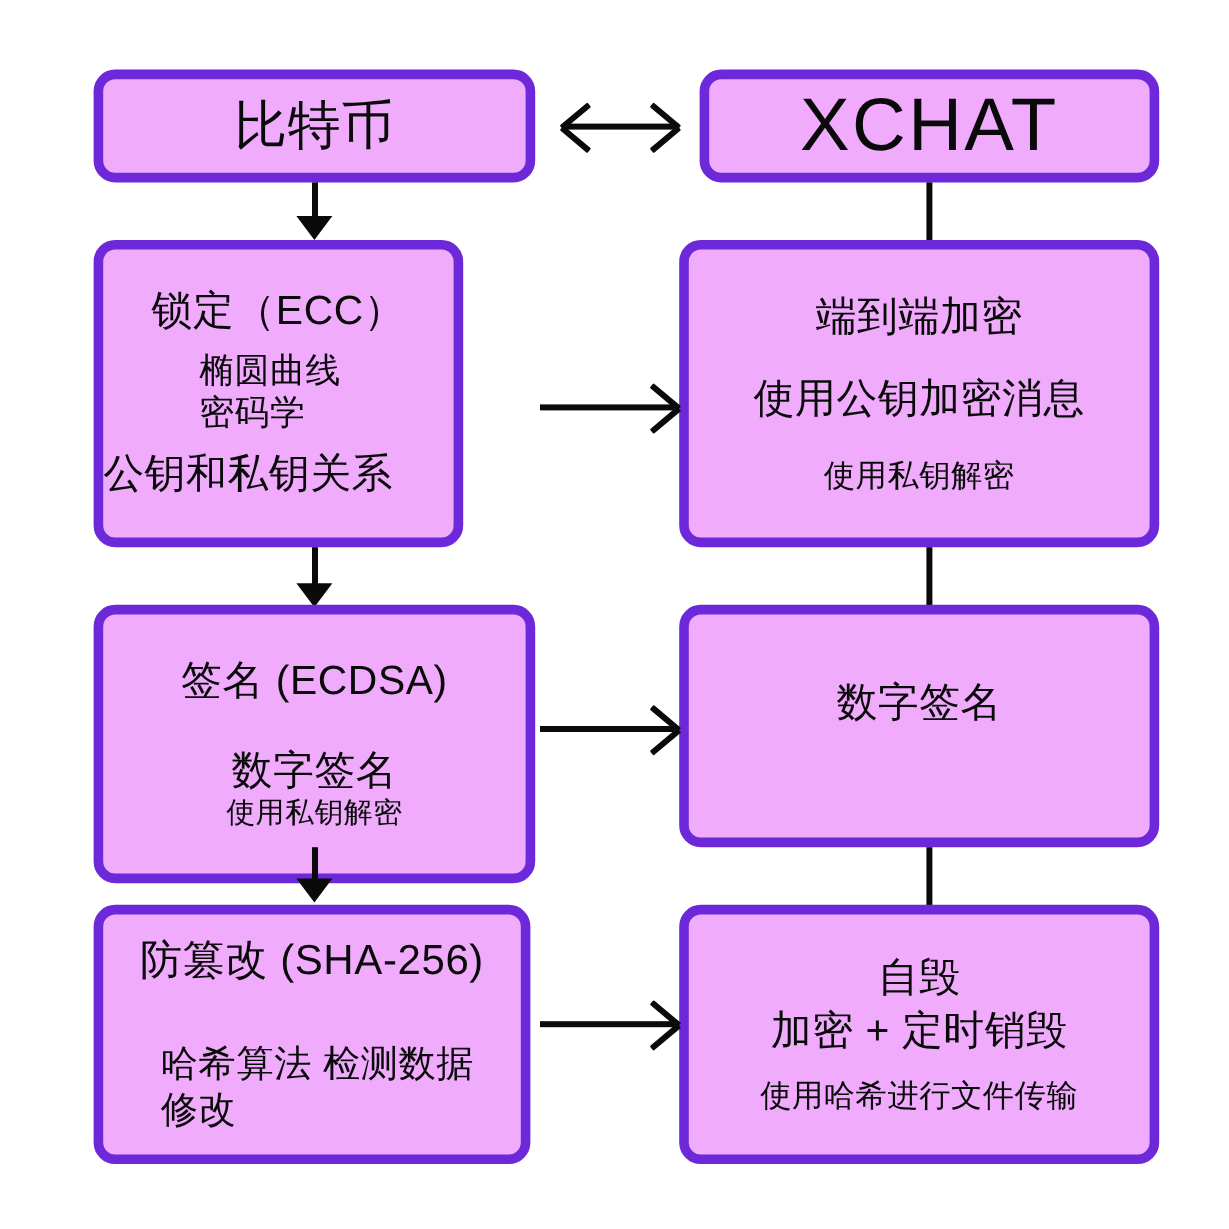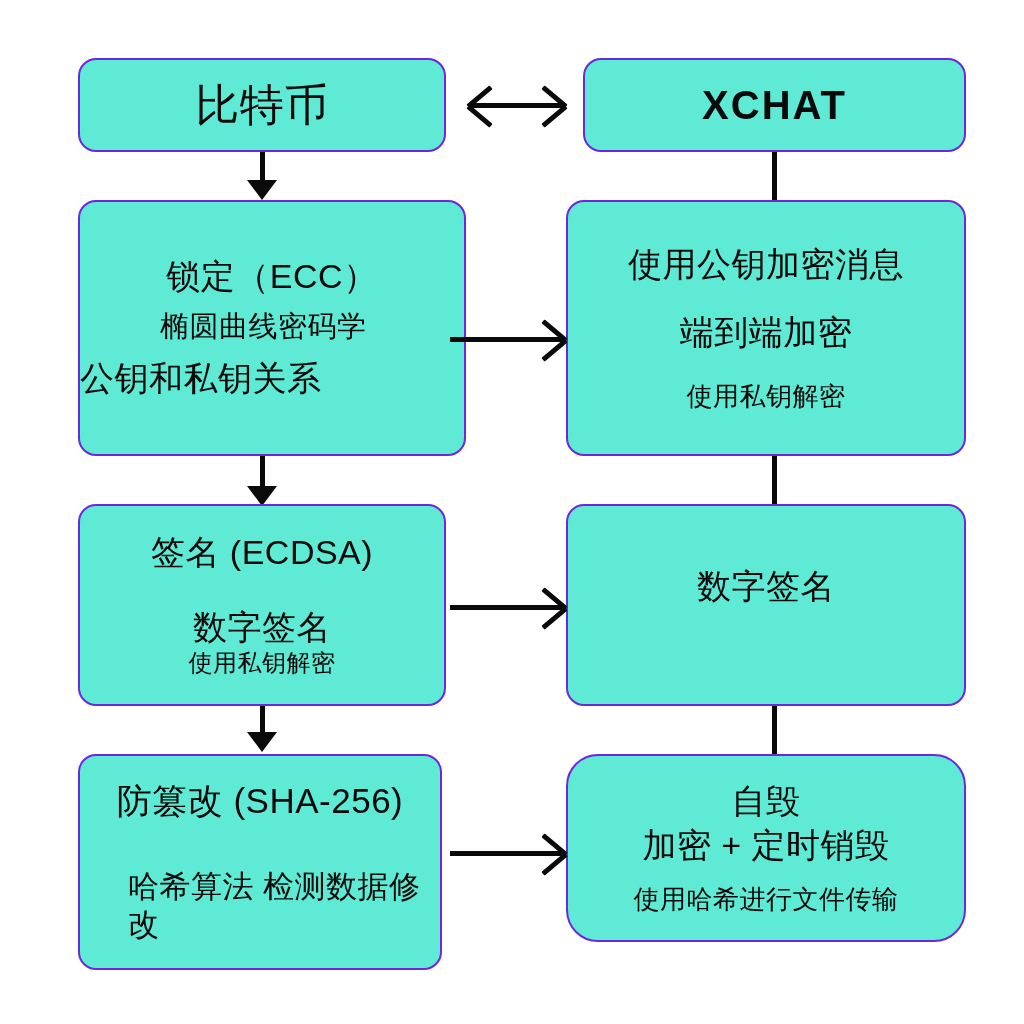--- a/index.html
+++ b/index.html
@@ -13,42 +13,42 @@
     height: 1024px;
     background: #ffffff;
     font-family: "Liberation Sans", "DejaVu Sans", sans-serif;
     overflow: hidden;
   }
 
   
   .node {
     position: absolute;
     box-sizing: border-box;
-    border: 2px solid #6d28d9;
+    border: 8px solid #6d28d9;
     border-radius: 18px;
-    background: #5eead4;
+    background: #f0abfc;
     display: flex;
     flex-direction: column;
     justify-content: center;
     color: #0a0a0a;
   }
   .node.center { align-items: center; }
 
   .ln {
     display: block;
     width: 100%;
     text-align: center;
     line-height: 1.12;
     white-space: pre-wrap;
     letter-spacing: 0.5px;
   }
 
   
   .t-hero   { font-size: 44px; font-weight: 400; }
-  .t-hero-b { font-size: 40px; font-weight: 700; letter-spacing: 2px; }
+  .t-hero-b { font-size: 62px; font-weight: 400; letter-spacing: 2px; }
   .t-head   { font-size: 34px; font-weight: 400; }
   .t-body   { font-size: 32px; font-weight: 400; }
   .t-sub    { font-size: 26px; font-weight: 400; }
 
   
   .ragged {
     text-align: left;
     width: 100%;
     box-sizing: border-box;
     line-height: 1.2;
@@ -114,44 +114,44 @@
   <div class="chev right" style="left:566px; top:105px;">
     <i class="a"></i>
       <i class="b"></i>
   </div>
 
   <div class="vline" style="left:260px; top:152px; height:32px;"></div>
   <div class="arrow-down" style="left:247px; top:180px;"></div>
 
   <div class="vline" style="left:772px; top:152px; height:50px;"></div>
 
-  <div class="node" style="left:78px; top:200px; width:388px; height:256px;">
+  <div class="node" style="left:78px; top:200px; width:308px; height:256px;">
     <span class="ln t-head" style="margin-bottom:14px;">锁定（ECC）</span>
     <span class="ln ragged t-body" style="padding-left:80px; padding-right:72px; font-size:29px; margin-bottom:14px;">椭圆曲线密码学</span>
     <span class="ln ragged t-head" style="">公钥和私钥关系</span>
   </div>
 
   <div class="node center" style="left:566px; top:200px; width:400px; height:256px;">
+    <span class="ln t-head" style="margin-bottom:30px;">端到端加密</span>
     <span class="ln t-head" style="margin-bottom:30px;">使用公钥加密消息</span>
-    <span class="ln t-head" style="margin-bottom:30px;">端到端加密</span>
     <span class="ln t-sub">使用私钥解密</span>
   </div>
 
   <div class="hline" style="left:450px; top:337px; width:112px;"></div>
   <div class="chev right" style="left:566px; top:339px;">
     <i class="a"></i>
       <i class="b"></i>
   </div>
 
   <div class="vline" style="left:260px; top:456px; height:34px;"></div>
   <div class="arrow-down" style="left:247px; top:486px;"></div>
 
   <div class="vline" style="left:772px; top:456px; height:50px;"></div>
 
-  <div class="node" style="left:78px; top:504px; width:368px; height:202px;">
+  <div class="node" style="left:78px; top:504px; width:368px; height:232px;">
     <span class="ln t-head" style="margin-bottom:36px;">签名 (ECDSA)</span>
     <span class="ln t-head" style="margin-bottom:4px;">数字签名</span>
     <span class="ln t-sub" style="font-size:24px;">使用私钥解密</span>
   </div>
 
   <div class="node center" style="left:566px; top:504px; width:400px; height:202px;">
     <span class="ln t-head" style="margin-bottom:38px;">数字签名</span>
   </div>
 
   <div class="hline" style="left:450px; top:605px; width:112px;"></div>
@@ -163,21 +163,21 @@
   <div class="vline" style="left:260px; top:706px; height:30px;"></div>
   <div class="arrow-down" style="left:247px; top:732px;"></div>
 
   <div class="vline" style="left:772px; top:706px; height:50px;"></div>
 
   <div class="node" style="left:78px; top:754px; width:364px; height:216px;">
     <span class="ln t-head" style="margin-bottom:48px; font-size:35px;">防篡改 (SHA-256)</span>
     <span class="ln ragged t-head" style="padding-left:48px; padding-right:12px; font-size:31px;">哈希算法 检测数据修改</span>
   </div>
 
-  <div class="node center" style="left:566px; top:754px; width:400px; height:188px;border-radius:32px;">
+  <div class="node center" style="left:566px; top:754px; width:400px; height:216px;">
     <span class="ln t-head" style="margin-bottom:6px;">自毁</span>
     <span class="ln t-head" style="margin-bottom:20px;">加密 + 定时销毁</span>
     <span class="ln t-sub">使用哈希进行文件传输</span>
   </div>
 
   <div class="hline" style="left:450px; top:851px; width:112px;"></div>
   <div class="chev right" style="left:566px; top:853px;">
     <i class="a"></i>
       <i class="b"></i>
   </div>

